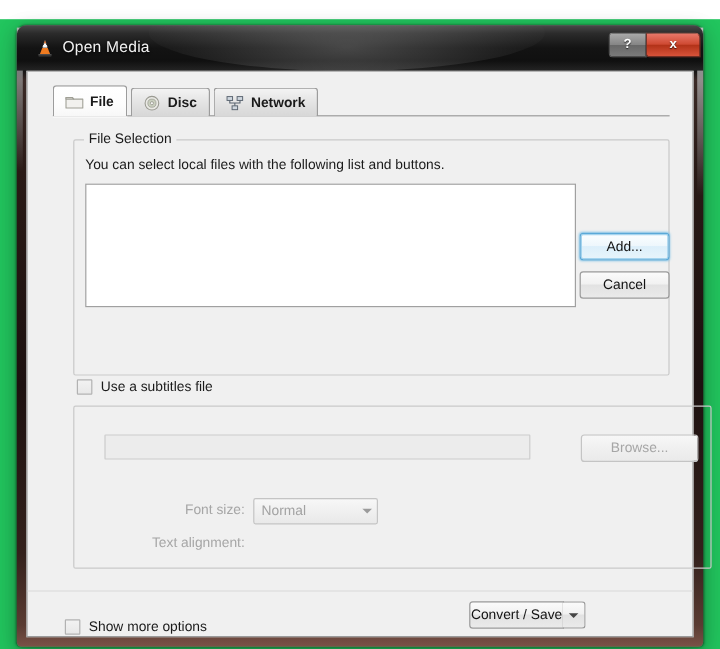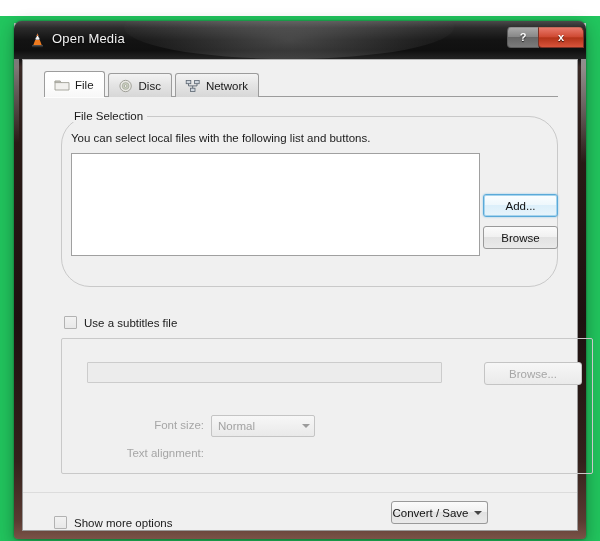--- a/index.html
+++ b/index.html
@@ -173,20 +173,21 @@
     padding: 0 10px 0 9px;
     border: 1px solid #9c9c9c;
     border-bottom: none;
     border-radius: 3px 3px 0 0;
     background: linear-gradient(180deg, #f3f3f3 0%, #e4e4e4 48%, #d7d7d7 100%);
     color: #1a1a1a;
     font-size: 11.5px;
     white-space: nowrap;
     cursor: default;
     margin-right: 3px;
+    font-weight: bold;
   }
   .tab.selected {
     height: 26px;
     background: linear-gradient(180deg, #ffffff 0%, #fdfdfd 60%, #f7f7f7 100%);
     z-index: 3;
     box-shadow: 0 1px 0 0 #fdfdfd;
   }
   .tab .tab-icon {
     width: 16px; height: 14px;
     display: block;
@@ -208,22 +209,21 @@
     padding: 0 4px;
     background: #f0f0f0;
     font-size: 11.5px;
     color: #1a1a1a;
     white-space: nowrap;
   }
   #file-selection-group {
     left: 38px;
     top: 56px;
     width: 497px;
-    height: 171px;
-    border-radius: 29px;
+    height: 197px;
   }
   #file-selection-hint {
     position: absolute;
     left: 9px;
     top: 15px;
     font-size: 11.5px;
     color: #1a1a1a;
     white-space: nowrap;
   }
   #file-list {
@@ -457,21 +457,21 @@
 
       </div>
 
       <div id="file-selection-group" class="groupbox">
         <div class="groupbox-title">File Selection</div>
         <div id="file-selection-hint">You can select local files with the following list and buttons.</div>
         <div id="file-list"></div>
       </div>
 
       <div id="add-button" class="btn default-focus">Add...</div>
-      <div id="remove-button" class="btn">Browse</div>
+      <div id="remove-button" class="btn">Cancel</div>
 
       <div id="use-subtitles-row" class="checkrow">
         <span class="checkbox"></span>
         <span>Use a subtitles file</span>
       </div>
 
       <div id="subtitles-group" class="groupbox">
         <div id="subtitle-path-input" title=""></div>
         <div id="browse-button" class="btn disabled">Browse...</div>
 

